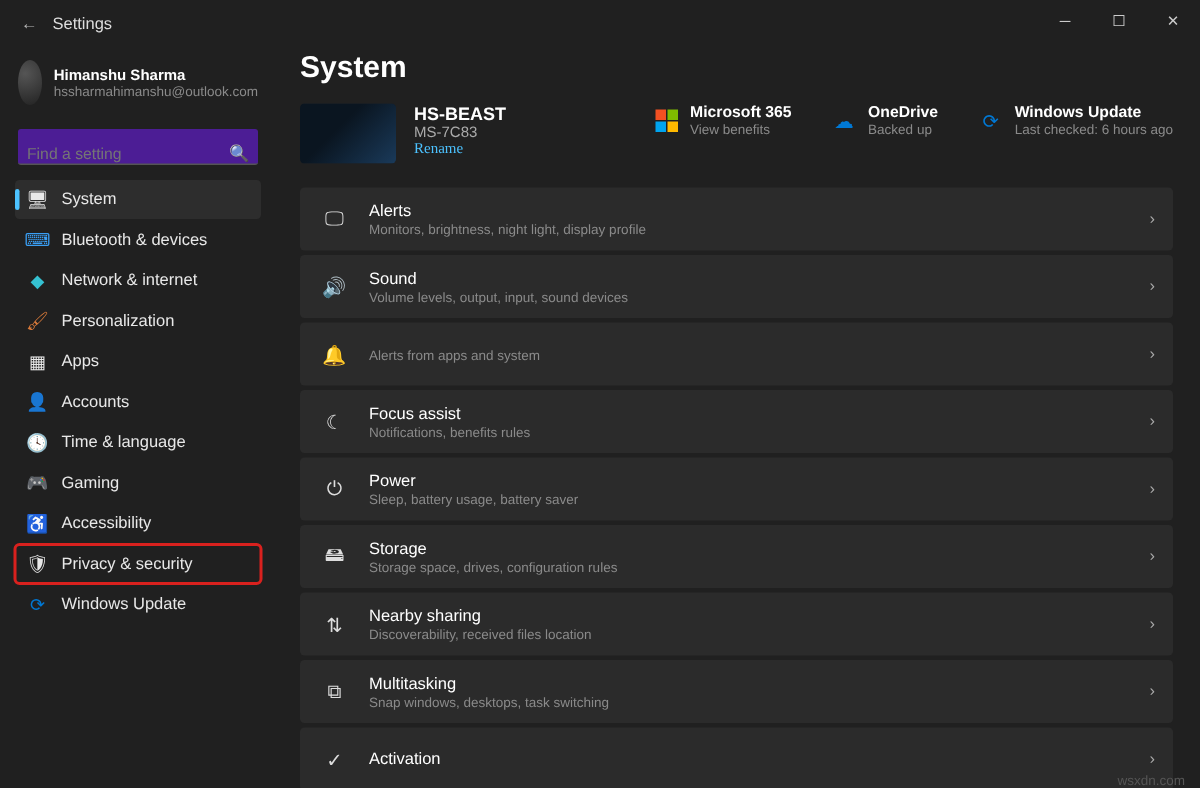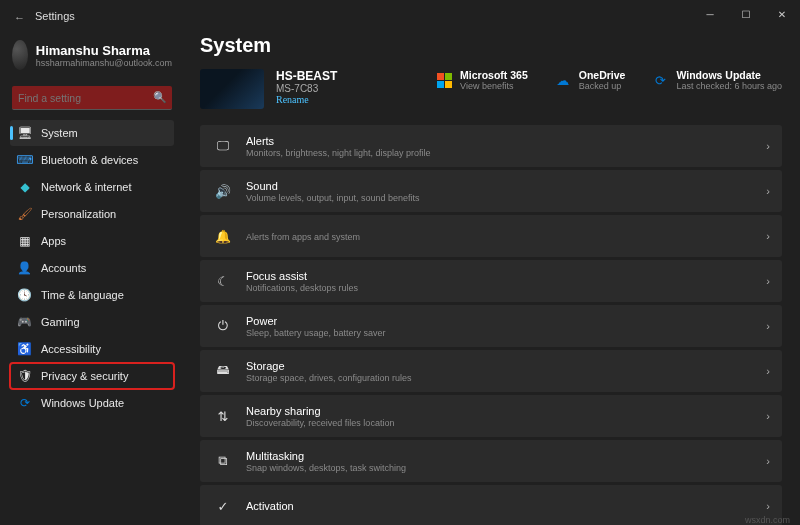--- a/index.html
+++ b/index.html
@@ -5,23 +5,23 @@
 * { margin: 0; padding: 0; box-sizing: border-box; font-family: "Segoe UI", Arial, sans-serif; }
 body { width: 800px; height: 525px; background: #202020; color: #fff; overflow: hidden; position: relative; }
 .titlebar { height: 32px; display: flex; align-items: center; padding-left: 14px; font-size: 11px; color: #ddd; }
 .titlebar .arrow { margin-right: 10px; opacity: .8; }
 .win-controls { position: absolute; top: 0; right: 0; display: flex; }
 .win-controls div { width: 36px; height: 28px; display: flex; align-items: center; justify-content: center; font-size: 10px; color: #ccc; }
 .container { display: flex; height: calc(100% - 32px); }
 .sidebar { width: 180px; padding: 4px 6px 0 10px; }
 .user { display: flex; align-items: center; gap: 8px; padding: 4px 2px 10px; }
 .avatar { width: 30px; height: 30px; border-radius: 50%; background: radial-gradient(circle at 30% 30%, #555, #222); }
-.user-name { font-size: 13px; font-weight: 600; }
+.user-name { font-size: 10px; font-weight: 600; }
 .user-email { font-size: 9px; color: #8a8a8a; }
-.search { display: flex; align-items: center; background: #7f1d1d; border-bottom: 1px solid #555; border-radius: 2px; height: 24px; padding: 0 6px; margin: 6px 2px 10px; }
+.search { display: flex; align-items: flex-end; background: #4c1d95; border-bottom: 1px solid #555; border-radius: 2px; height: 24px; padding: 0 6px; margin: 6px 2px 10px; }
 .search input { flex: 1; background: transparent; border: none; outline: none; color: #aaa; font-size: 10.5px; }
 .search .mag { color: #aaa; font-size: 11px; }
 .nav { display: flex; flex-direction: column; gap: 1px; }
 .nav-item { display: flex; align-items: center; gap: 9px; height: 26px; padding: 0 8px; font-size: 11px; color: #e8e8e8; border-radius: 3px; position: relative; }
 .nav-item.active { background: #2d2d2d; }
 .nav-item.active::before { content: ""; position: absolute; left: 0; top: 6px; bottom: 6px; width: 2.5px; background: #4cc2ff; border-radius: 2px; }
 .nav-item.highlight { outline: 2px solid #d9211e; outline-offset: -1px; }
 .nav-icon { width: 14px; display: flex; justify-content: center; font-size: 12px; }
 .main { flex: 1; padding: 0 18px 0 20px; overflow-y: auto; }
 .main::-webkit-scrollbar { width: 3px; }
@@ -179,36 +179,36 @@
     <div class="card-body">
       <div class="card-title">Alerts</div>
       <div class="card-sub">Monitors, brightness, night light, display profile</div>
     </div>
     <div class="chev">›</div>
         </div>
         <div class="card">
     <div class="card-icon">🔊</div>
     <div class="card-body">
       <div class="card-title">Sound</div>
-      <div class="card-sub">Volume levels, output, input, sound benefits</div>
+      <div class="card-sub">Volume levels, output, input, sound devices</div>
     </div>
     <div class="chev">›</div>
         </div>
         <div class="card">
     <div class="card-icon">🔔</div>
     <div class="card-body">
       <div class="card-sub">Alerts from apps and system</div>
     </div>
     <div class="chev">›</div>
         </div>
         <div class="card">
     <div class="card-icon">☾</div>
     <div class="card-body">
       <div class="card-title">Focus assist</div>
-      <div class="card-sub">Notifications, desktops rules</div>
+      <div class="card-sub">Notifications, benefits rules</div>
     </div>
     <div class="chev">›</div>
         </div>
         <div class="card">
     <div class="card-icon">⏻</div>
     <div class="card-body">
       <div class="card-title">Power</div>
       <div class="card-sub">Sleep, battery usage, battery saver</div>
     </div>
     <div class="chev">›</div>

